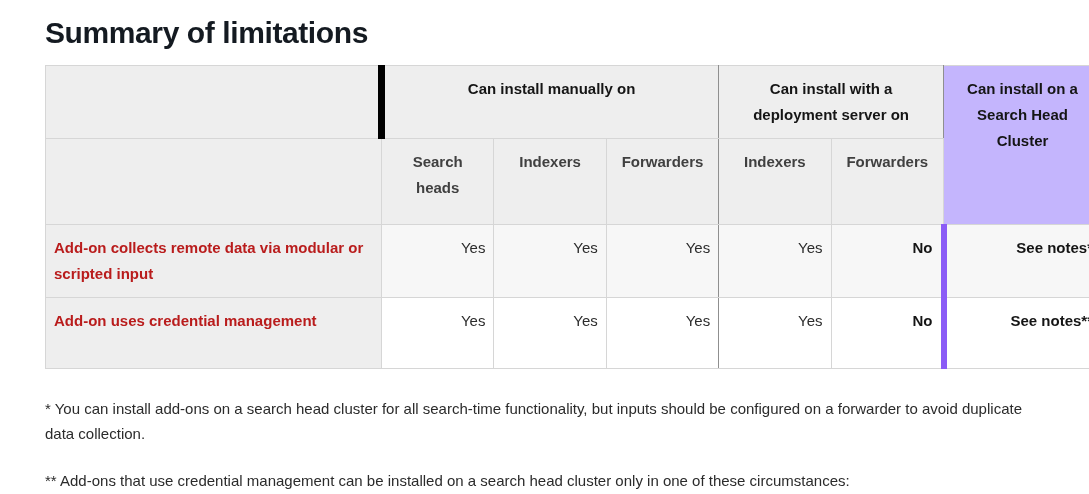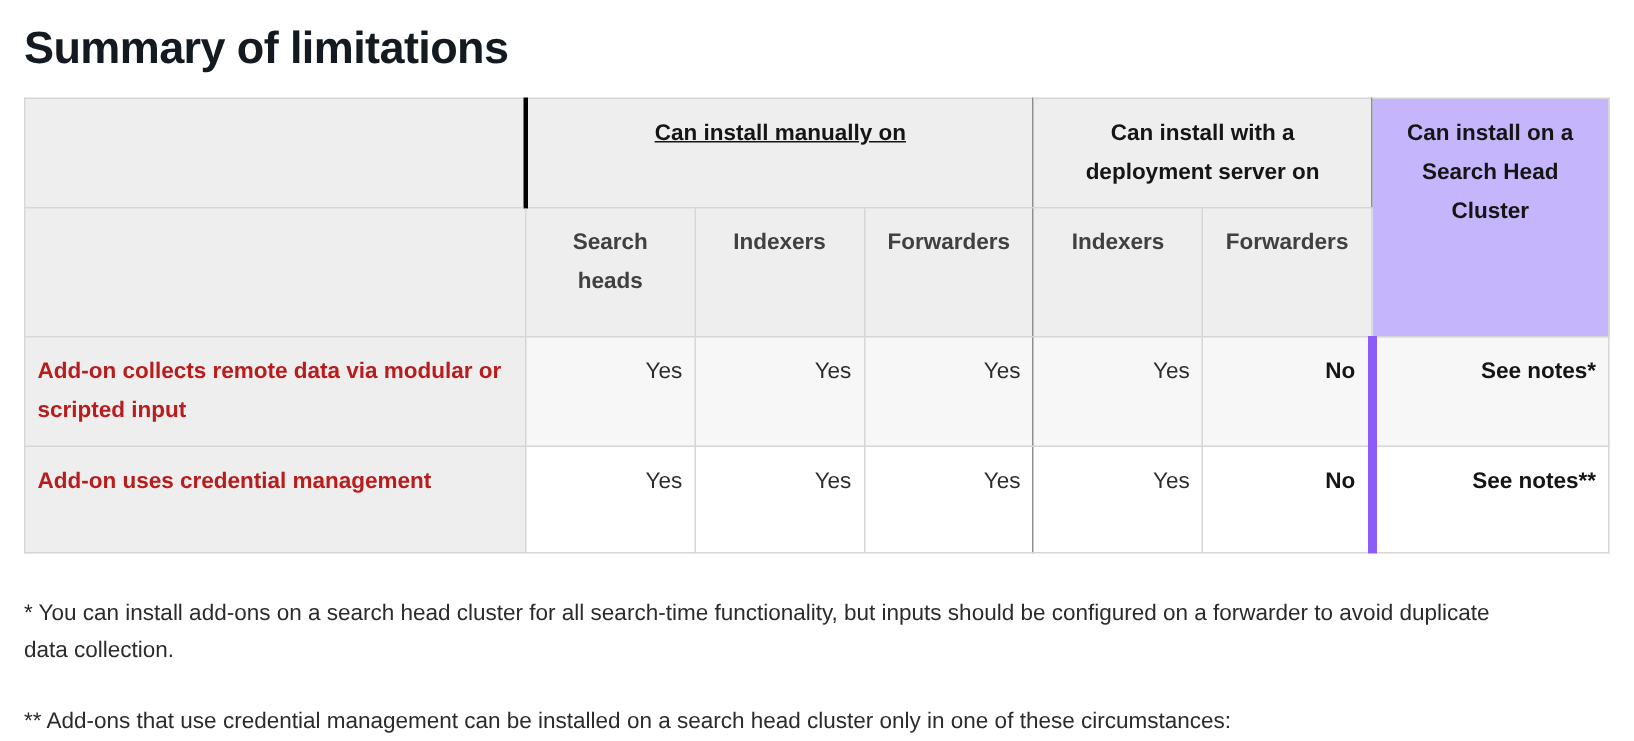--- a/index.html
+++ b/index.html
@@ -13,20 +13,21 @@
     font-family: "Liberation Sans", sans-serif;
     color: #212121;
     overflow: hidden;
   }
   .page {
     position: relative;
     width: 1031px;
     height: 494px;
     box-sizing: border-box;
     padding: 0 16px;
+    margin-left: 29px;
   }
   .page-title {
     margin: 0;
     padding-top: 13px;
     font-size: 30px;
     line-height: 40px;
     font-weight: 700;
     letter-spacing: -0.4px;
     color: #141a21;
   }
@@ -52,21 +53,21 @@
     width: 316px;
   }
   th.group {
     background: #eeeeee;
     text-align: center;
     font-weight: 700;
     color: #151515;
     padding-top: 15px;
     padding-bottom: 15px;
   }
-  th.group.sep-left { border-left: 3px solid #000000; text-decoration: underline; }
+  th.group.sep-left { border-left: 7px solid #000000; }
   th.group.sep-right { border-right: 1px solid #8f8f8f; }
   th.shc {
     background: #c4b5fd;
     text-align: center;
     font-weight: 700;
     color: #151515;
     border-left: 1px solid #8f8f8f;
     vertical-align: top;
     padding-top: 15px;
     width: 141px;

